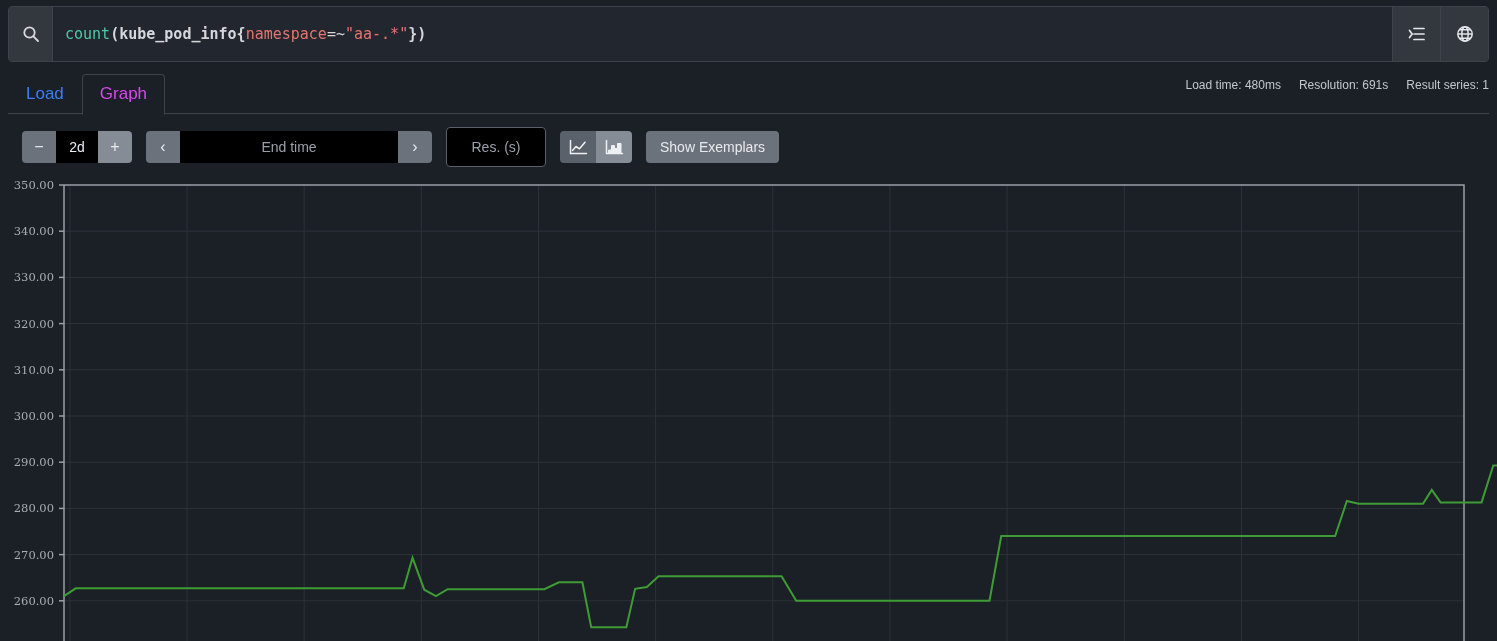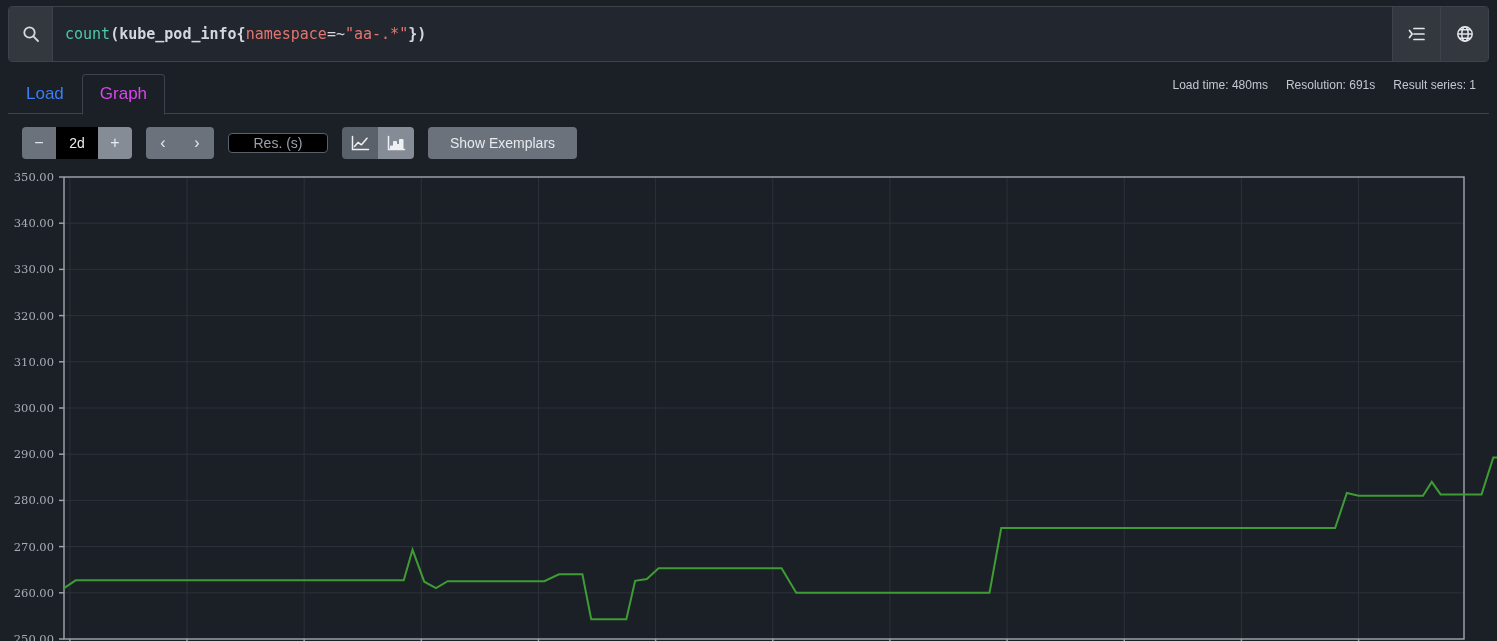--- a/index.html
+++ b/index.html
@@ -90,21 +90,21 @@
   }
   .tab.active {
     color: #d946ef;
     background: #1b1f26;
     border-color: #3d434d;
     border-bottom: 1px solid #1b1f26;
     margin-bottom: -1px;
   }
   .stats {
     position: absolute;
-    right: 13px; top: 8px;
+    right: 0; top: 8px;
     display: flex; gap: 18px;
     font-size: 12px;
     color: #c3c8d0;
     white-space: nowrap;
   }
 
   
   .toolbar {
     display: flex;
     align-items: center;
@@ -143,41 +143,41 @@
     font-size: 14px;
     font-family: "Liberation Sans", sans-serif;
   }
   .endtime-field::placeholder { color: #9aa0aa; opacity: 1; }
   .res-field {
     background: #000;
     border: 1px solid #5a616b;
     border-radius: 4px;
     color: #9aa0aa;
     width: 100px;
-    height: 20px;
+    height: 40px;
     text-align: center;
     font-size: 14px;
     font-family: "Liberation Sans", sans-serif;
   }
   .res-field::placeholder { color: #9aa0aa; opacity: 1; }
   .icon-toggle {
     width: 36px; height: 32px;
     background: #5b616b;
     display: flex; align-items: center; justify-content: center;
     cursor: pointer;
   }
   .icon-toggle.on { background: #868c96; }
   .icon-toggle svg { stroke: #eef0f3; fill: none; }
   .exemplars {
     background: #6c727c;
     color: #e7eaee;
     border: none;
     border-radius: 4px;
     height: 32px;
-    padding: 0 22px;
+    padding: 0 14px;
     font-size: 14px;
     cursor: pointer;
     font-family: "Liberation Sans", sans-serif;
   }
 
   
   .chart-wrap {
     position: relative;
     margin-left: 0;
     height: 492px;
@@ -255,20 +255,21 @@
 <div class="toolbar">
 
   <div class="grp">
     <button class="btn-dark">−</button>
     <div class="range-val">2d</div>
     <button class="btn-dark pressed">+</button>
   </div>
 
   <div class="grp">
     <button class="btn-dark">‹</button>
+    <input class="endtime-field" type="text" placeholder="End time" style="">
     <button class="btn-dark">›</button>
   </div>
 
   <input class="res-field" type="text" placeholder="Res. (s)" style="">
 
   <div class="grp">
     <div class="icon-toggle">
       <svg width="19" height="17" viewBox="0 0 19 17" stroke-width="1.5">
         <polyline points="1.5,1.5 1.5,14.5 17.5,14.5" stroke-linecap="round"></polyline>
         <polyline points="3.5,11.5 7,7.5 10.5,9.8 16,3.2" stroke-linecap="round" stroke-linejoin="round"></polyline>

